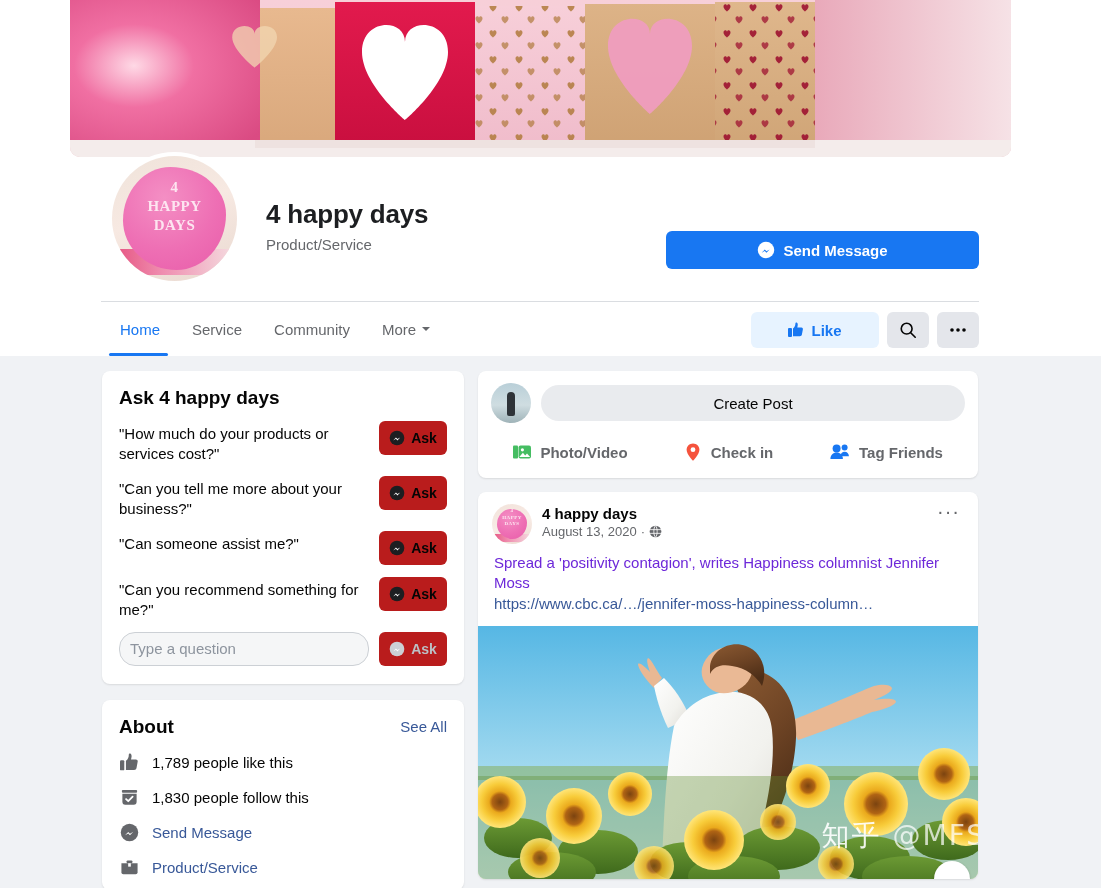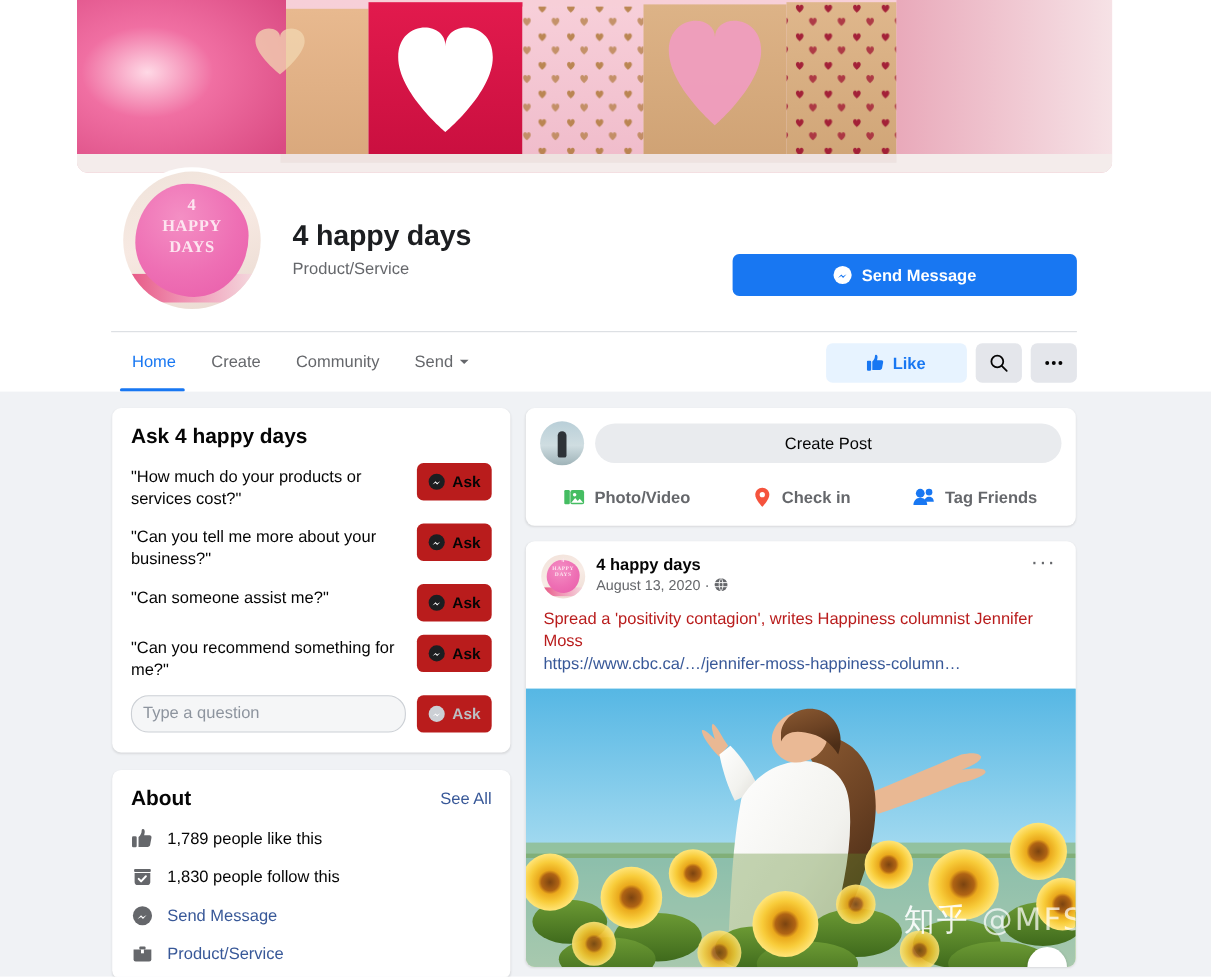--- a/index.html
+++ b/index.html
@@ -223,21 +223,21 @@
   .post-name { font-size: 15px; font-weight: 700; color: #050505; }
   .post-date {
     font-size: 13px; color: #65676b; margin-top: 2px;
     display: flex; align-items: center; gap: 4px;
   }
   .post-dots {
     color: #65676b; font-size: 20px; cursor: pointer; letter-spacing: 1px;
     padding: 0 4px; line-height: 14px;
   }
   .post-body { padding: 9px 16px 2px 16px; }
-  .post-text { font-size: 15px; color: #b91c1c; line-height: 1.34; }
+  .post-text { font-size: 15px; color: #6d28d9; line-height: 1.34; }
   .post-link {
     font-size: 15px; color: #385898; margin-top: 2px;
     cursor: pointer; word-break: break-all;
   }
   .post-img {
     margin-top: 12px; width: 500px; height: 253px;
     position: relative; overflow: hidden;
     background: linear-gradient(180deg,#66c2e8 0%,#8fd4ef 38%,#bde6f3 52%,#d9e8b8 60%,#c8d98f 100%);
   }
 
@@ -364,27 +364,27 @@
         </span>
         <span>Send Message</span>
       </button>
 
       <nav class="navbar">
         <div class="navtabs">
           <div class="navtab active">
             <span>Home</span>
           </div>
           <div class="navtab">
-            <span>Create</span>
+            <span>Service</span>
           </div>
           <div class="navtab">
             <span>Community</span>
           </div>
           <div class="navtab">
-            <span>Send</span>
+            <span>More</span>
             <span>
               <svg width="10" height="10" viewBox="0 0 10 10">
                   <path d="M1 3l4 4 4-4z" fill="#65676b"></path>
                 </svg>
             </span>
           </div>
         </div>
 
         <div class="nav-right">
           <button class="like-btn">

